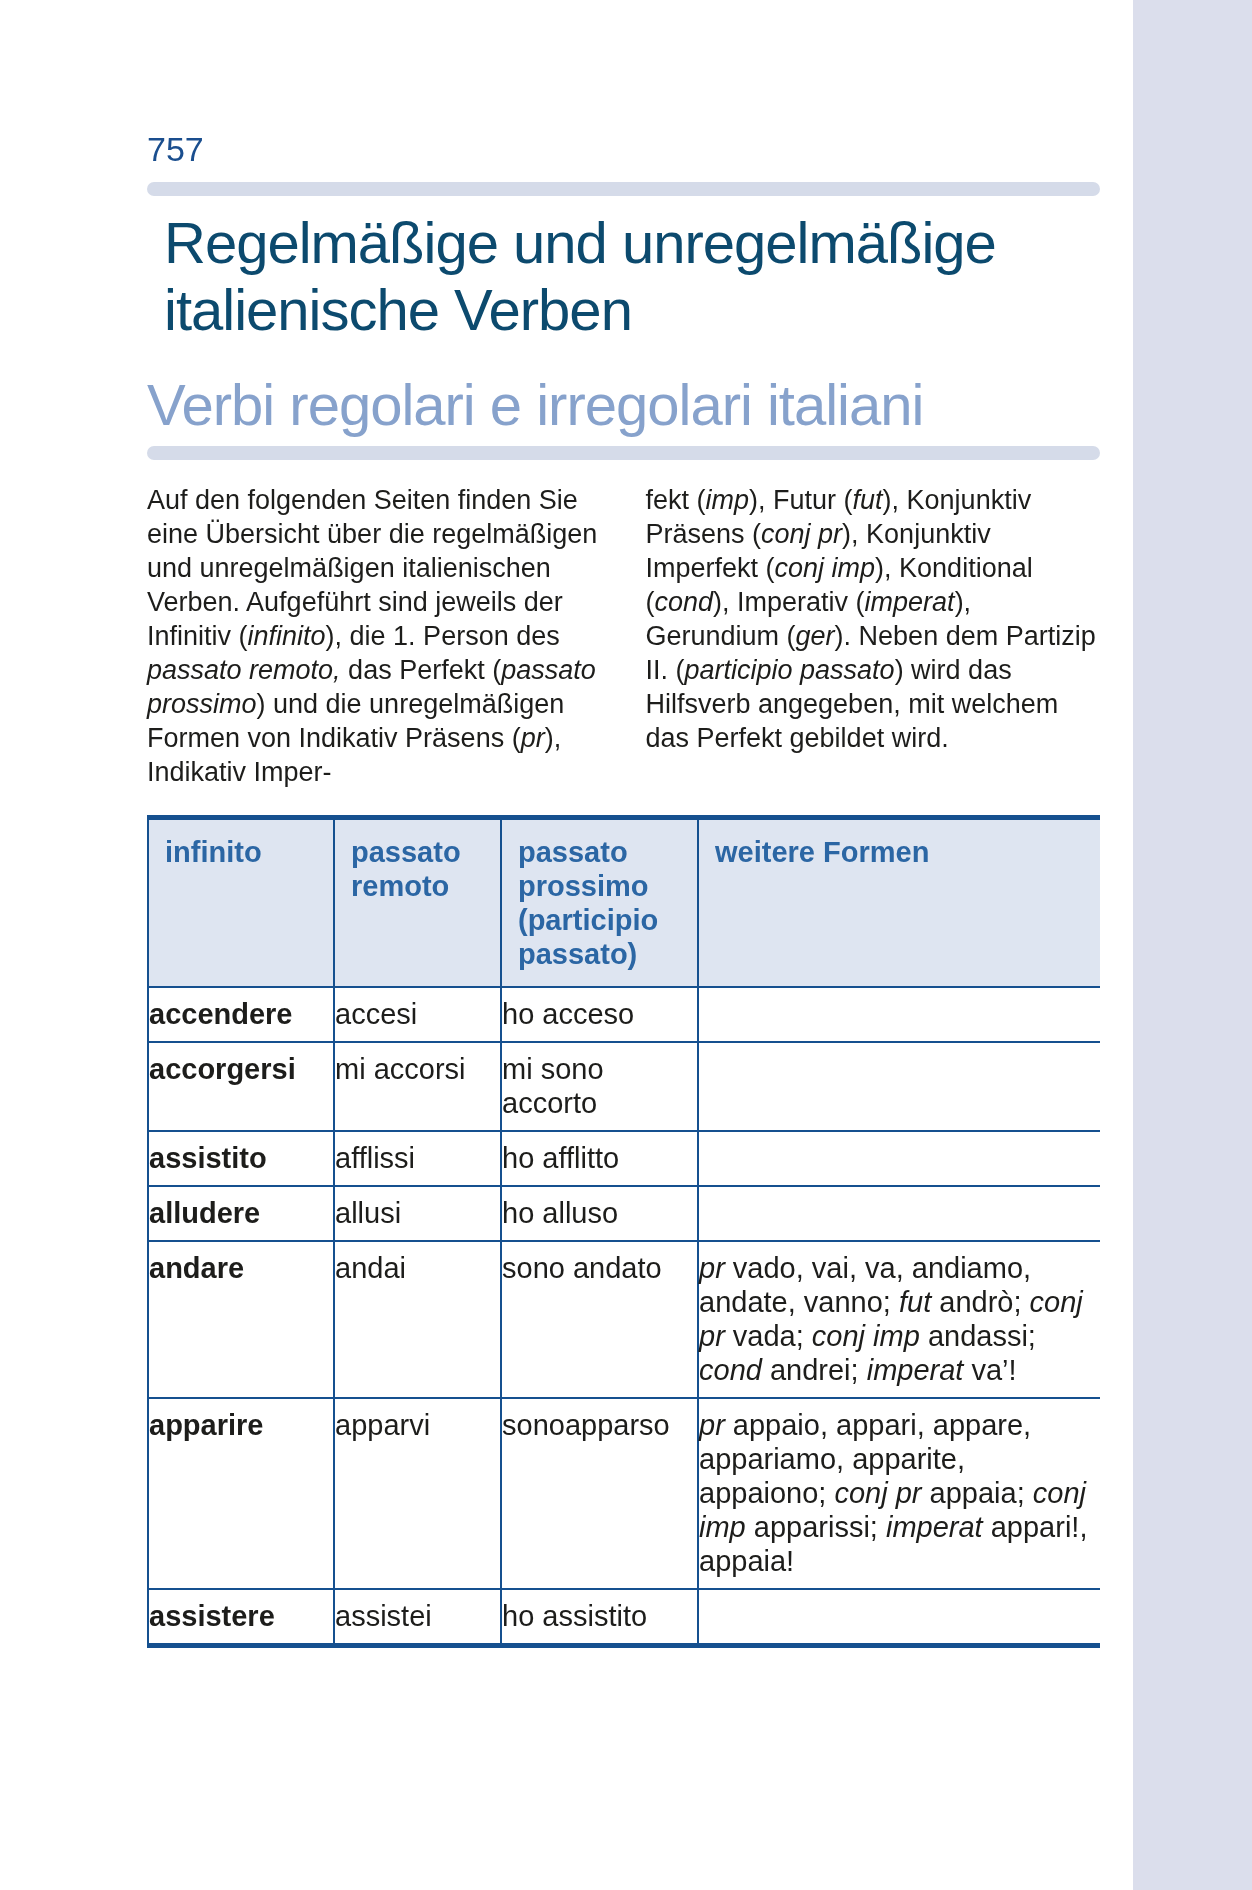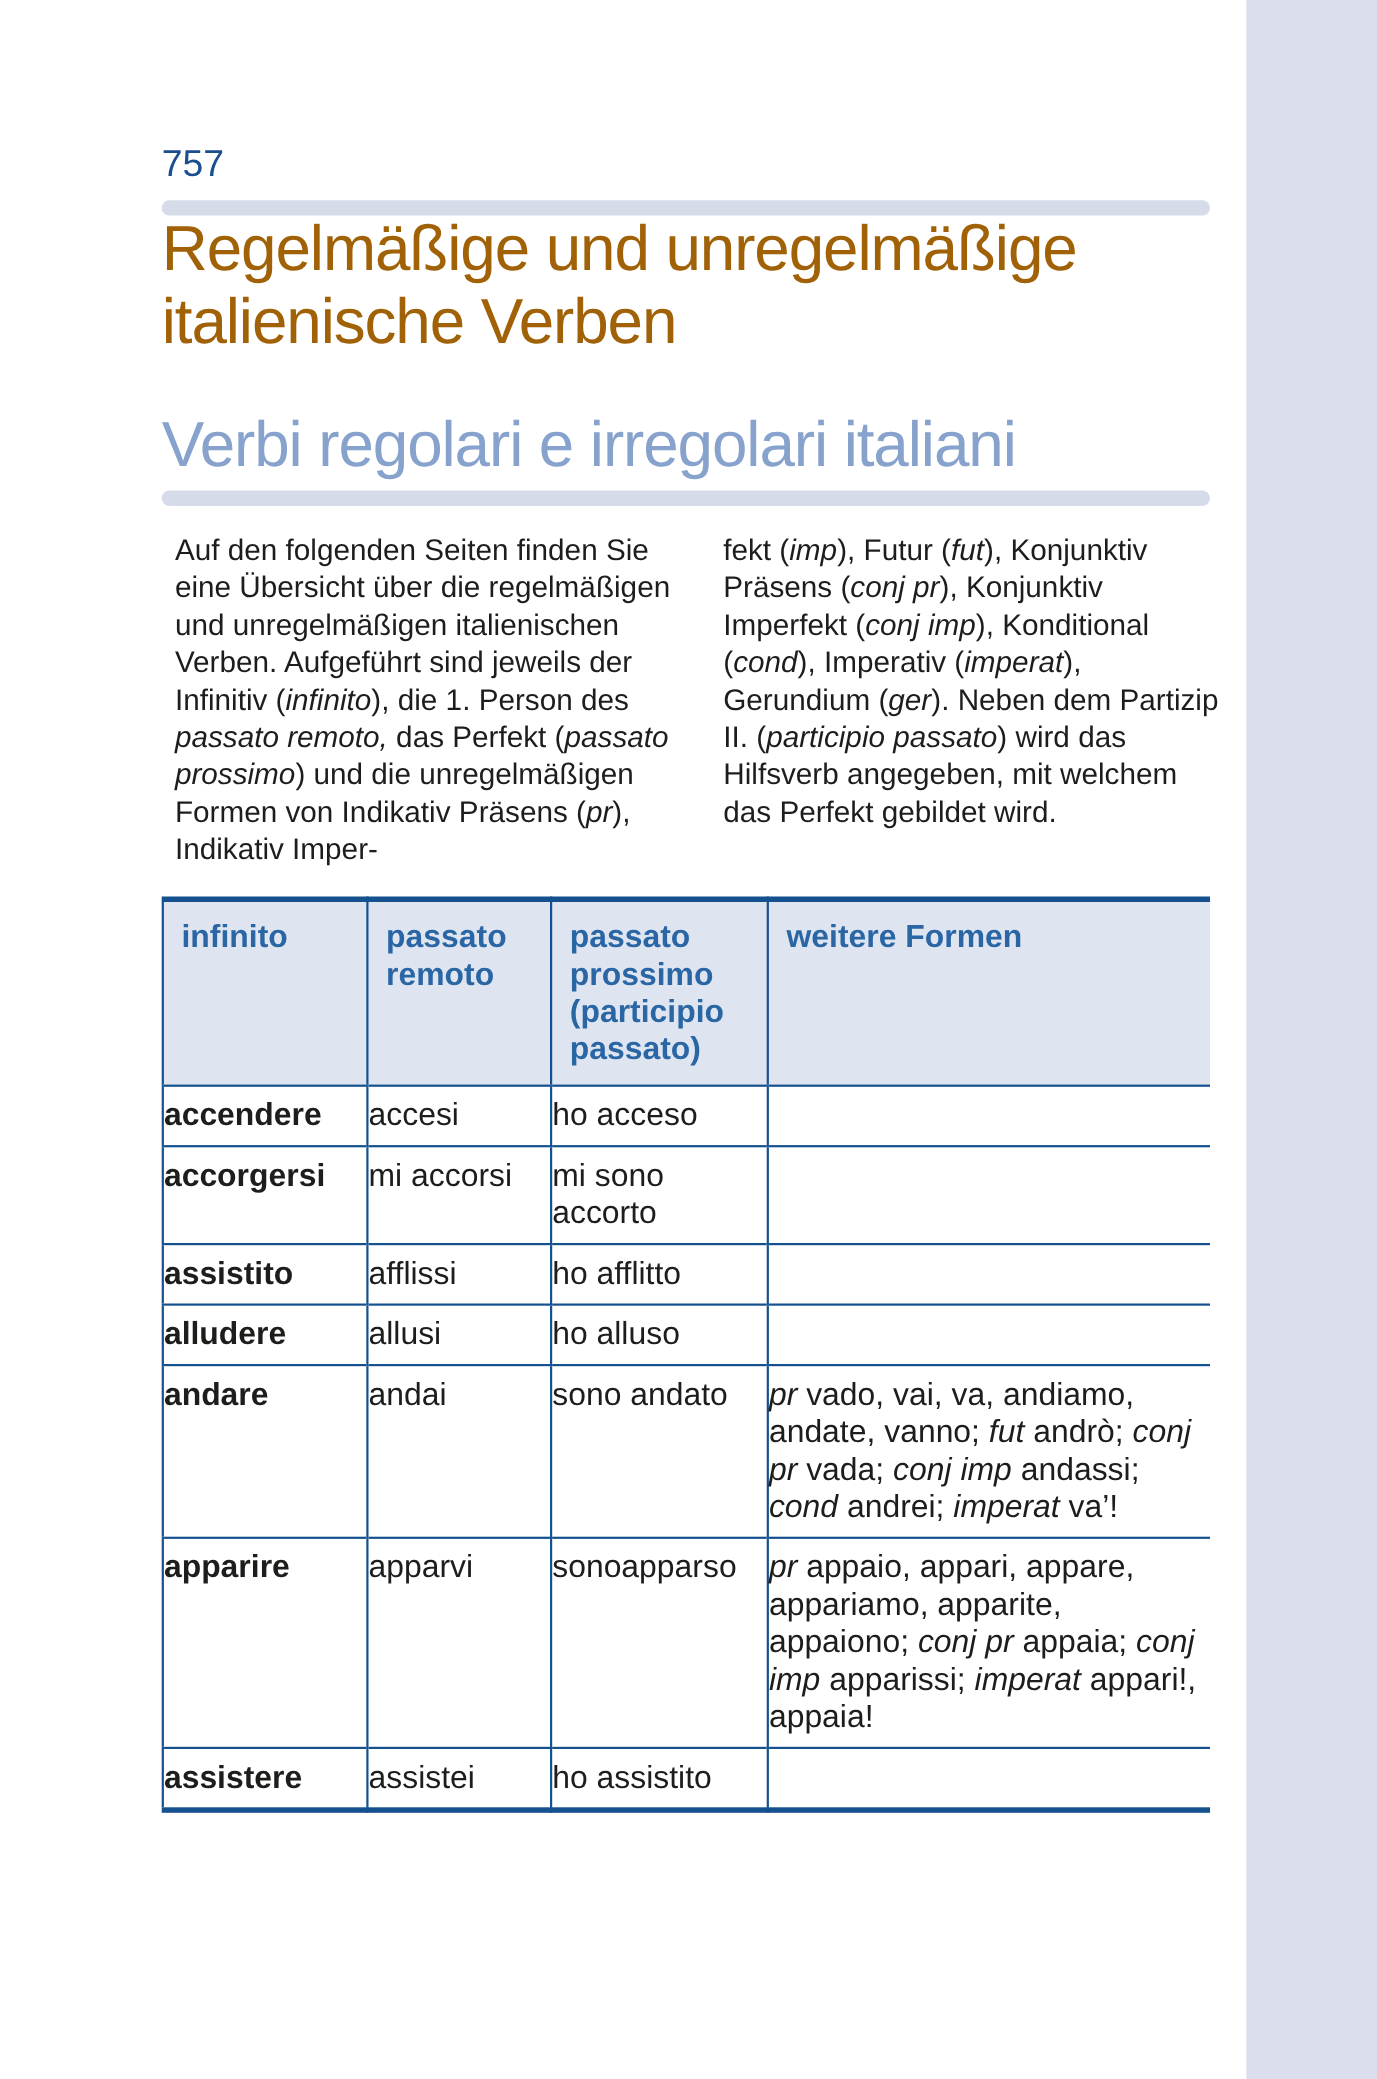--- a/index.html
+++ b/index.html
@@ -24,33 +24,33 @@
     color:#1a4e8e;
   }
   .rule {
     position:absolute; left:0; width:953px; height:14px;
     border-radius:7px; background:#d5dbe9;
   }
   .rule-top { top:182px; }
   .rule-mid { top:446px; }
   .title-de {
     position:absolute; top:192px; left:0; width:953px;
-    margin:0; font-weight:normal;
+    margin:17px; font-weight:normal;
     font-size:58px; line-height:67px; letter-spacing:-1px;
-    color:#a16207;
+    color:#0c4a6e;
   }
   .title-it {
     position:absolute; top:372px; left:0;
     margin:0; font-weight:normal;
     font-size:58px; line-height:66px; letter-spacing:-1px;
     color:#87a2cc;
     white-space:nowrap;
   }
   .intro {
-    position:absolute; top:483px; left:12px; width:953px;
+    position:absolute; top:483px; left:0; width:953px;
     display:flex; gap:44px;
     color:#1d1d1b;
     font-size:27px; line-height:34px;
   }
   .intro .col { width:455px; }
   .tablewrap { position:absolute; top:815px; left:0; }
   table.verbs {
     width:952px; table-layout:fixed;
     border-collapse:collapse;
     border-top:5px solid #15508f;

